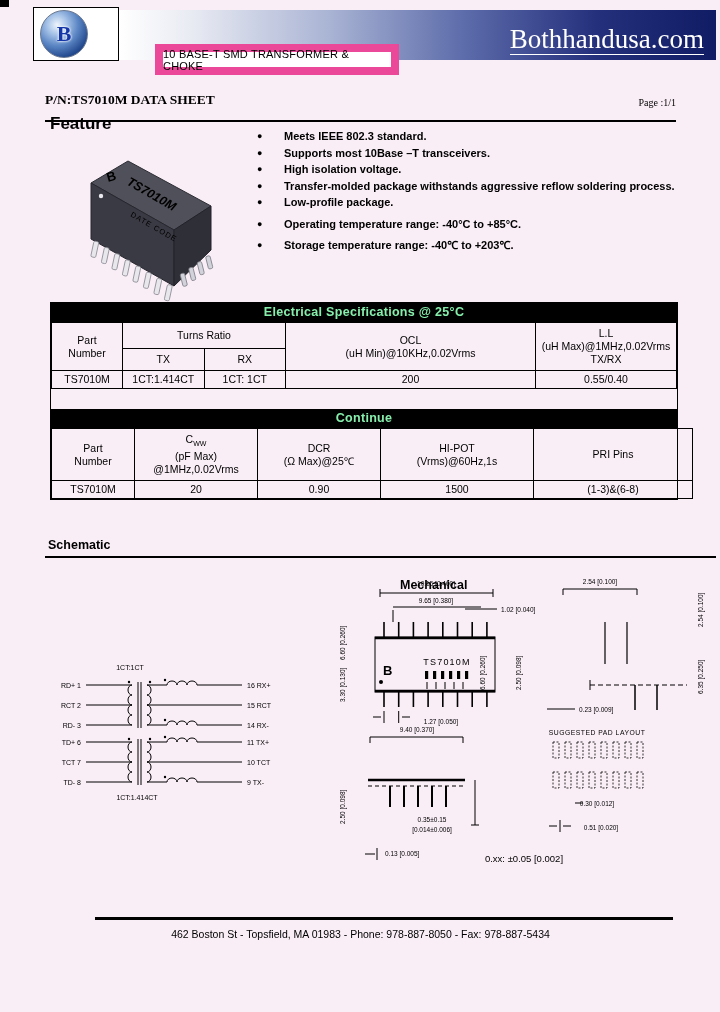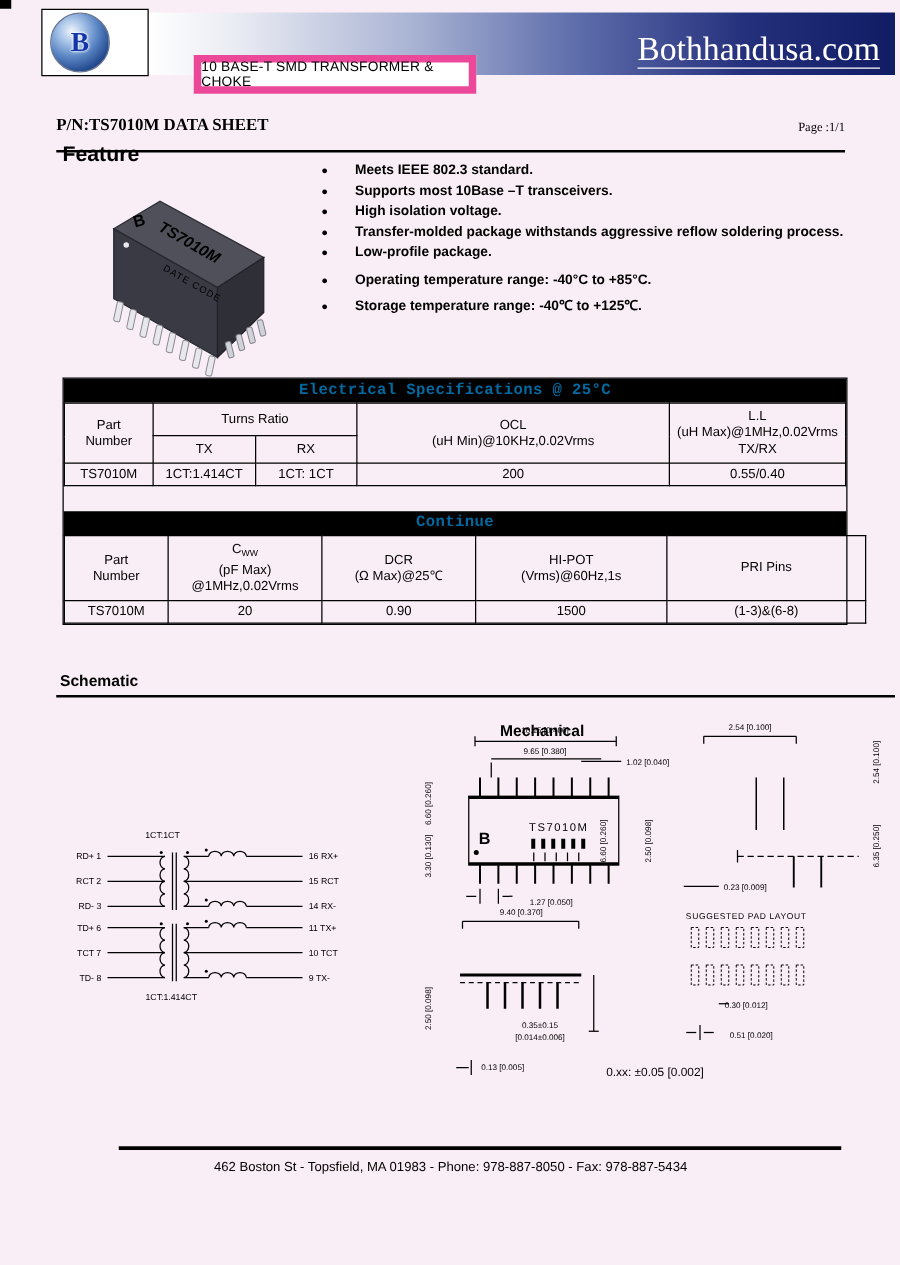--- a/index.html
+++ b/index.html
@@ -17,39 +17,39 @@
   .globe{width:46px;height:46px;border-radius:50%;
     background:radial-gradient(circle at 35% 30%, #eef4fb 0%, #a8c4e8 22%, #5b86c4 48%, #23498e 75%, #122a60 100%);
     display:flex;align-items:center;justify-content:center;border:1px solid #6a7890;}
   .globe-letter{font-family:"Liberation Serif",serif;font-weight:bold;font-size:22px;color:#1536a8;
     text-shadow:0 0 2px #fff, 0 0 3px #fff;}
   #header-band{left:119px;top:10px;width:597px;height:50px;
     background:linear-gradient(90deg,#ffffff 0%,#e9ebf3 12%,#aab4d4 35%,#5c6baa 58%,#25307c 80%,#101c64 100%);}
   #site-name{position:absolute;right:12px;bottom:5px;color:#fff;
     font-family:"Liberation Serif",serif;font-size:27px;line-height:28px;
     border-bottom:1px solid #fff;padding-bottom:1px;}
-  #product-label-box{left:155px;top:44px;width:226px;height:31px;background:#fff;border:6px solid #ec4899;
+  #product-label-box{left:155px;top:44px;width:244px;height:31px;background:#fff;border:8px solid #ec4899;
     display:flex;align-items:center;justify-content:center;box-sizing:border-box;}
   #product-label-box span{font-size:11px;letter-spacing:.2px;}
   
   #title-row{left:45px;top:92px;width:631px;display:flex;justify-content:space-between;
     align-items:flex-end;border-bottom:2px solid #000;padding-bottom:12px;}
   #pn-title{font-family:"Liberation Serif",serif;font-weight:bold;font-size:13.5px;}
   #page-no{font-family:"Liberation Serif",serif;font-size:10px;}
   
   #feature-heading{left:50px;top:114px;font-size:17px;font-weight:bold;}
   #photo-svg{left:68px;top:146px;}
   #feature-list{left:252px;top:128px;width:430px;margin:0;padding:0;list-style:none;}
   #feature-list li{display:flex;margin:0;}
   #feature-list .blt{width:27px;padding-left:5px;font-size:9px;line-height:16.5px;}
   #feature-list .ftxt{flex:1;font-size:11px;line-height:16.5px;font-weight:bold;}
   #feature-list li.gapped{margin-top:5px;}
   
   #tables-wrap{left:50px;top:302px;width:626px;border:1px solid #000;background:transparent;}
-  .band{background:#000;color:#0369a1;text-align:center;font-family:Liberation Mono, monospace;
+  .band{background:#000;color:#86efac;text-align:center;font-family:Liberation Sans, sans-serif;
     font-weight:bold;font-size:12.5px;height:19px;line-height:19px;letter-spacing:.3px;}
   table.tbl{width:100%;border-collapse:collapse;table-layout:fixed;}
   table.tbl td{border:1px solid #000;text-align:center;font-size:10.5px;padding:2px 1px;line-height:13px;}
   table.tbl td.hd{padding:4px 1px;}
   .gap-row{height:20px;}
   sub.cw{font-size:7px;}
   
   #section-row{left:45px;top:538px;width:671px;height:18px;border-bottom:2px solid #000;}
   #schematic-heading{position:absolute;left:3px;top:0;font-size:12.5px;font-weight:bold;}
   #mechanical-heading{position:absolute;left:355px;top:0;font-size:12.5px;font-weight:bold;margin-top:40px;}
@@ -136,21 +136,21 @@
     <li>
       <span class="blt">●</span>
       <span class="ftxt">Low-profile package.</span>
     </li>
     <li class="gapped">
       <span class="blt">●</span>
       <span class="ftxt">Operating temperature range: -40°C to +85°C.</span>
     </li>
     <li class="gapped">
       <span class="blt">●</span>
-      <span class="ftxt">Storage temperature range: -40℃  to +125℃.</span>
+      <span class="ftxt">Storage temperature range: -40℃  to +203℃.</span>
     </li>
   </ul>
 
 <div class="abs" id="tables-wrap">
   <div class="band">Electrical Specifications @ 25°C</div>
   <table class="tbl">
     <tbody>
         <tr>
       <td class="hd" rowspan="2" style="width:68px">
         <div>Part</div>

